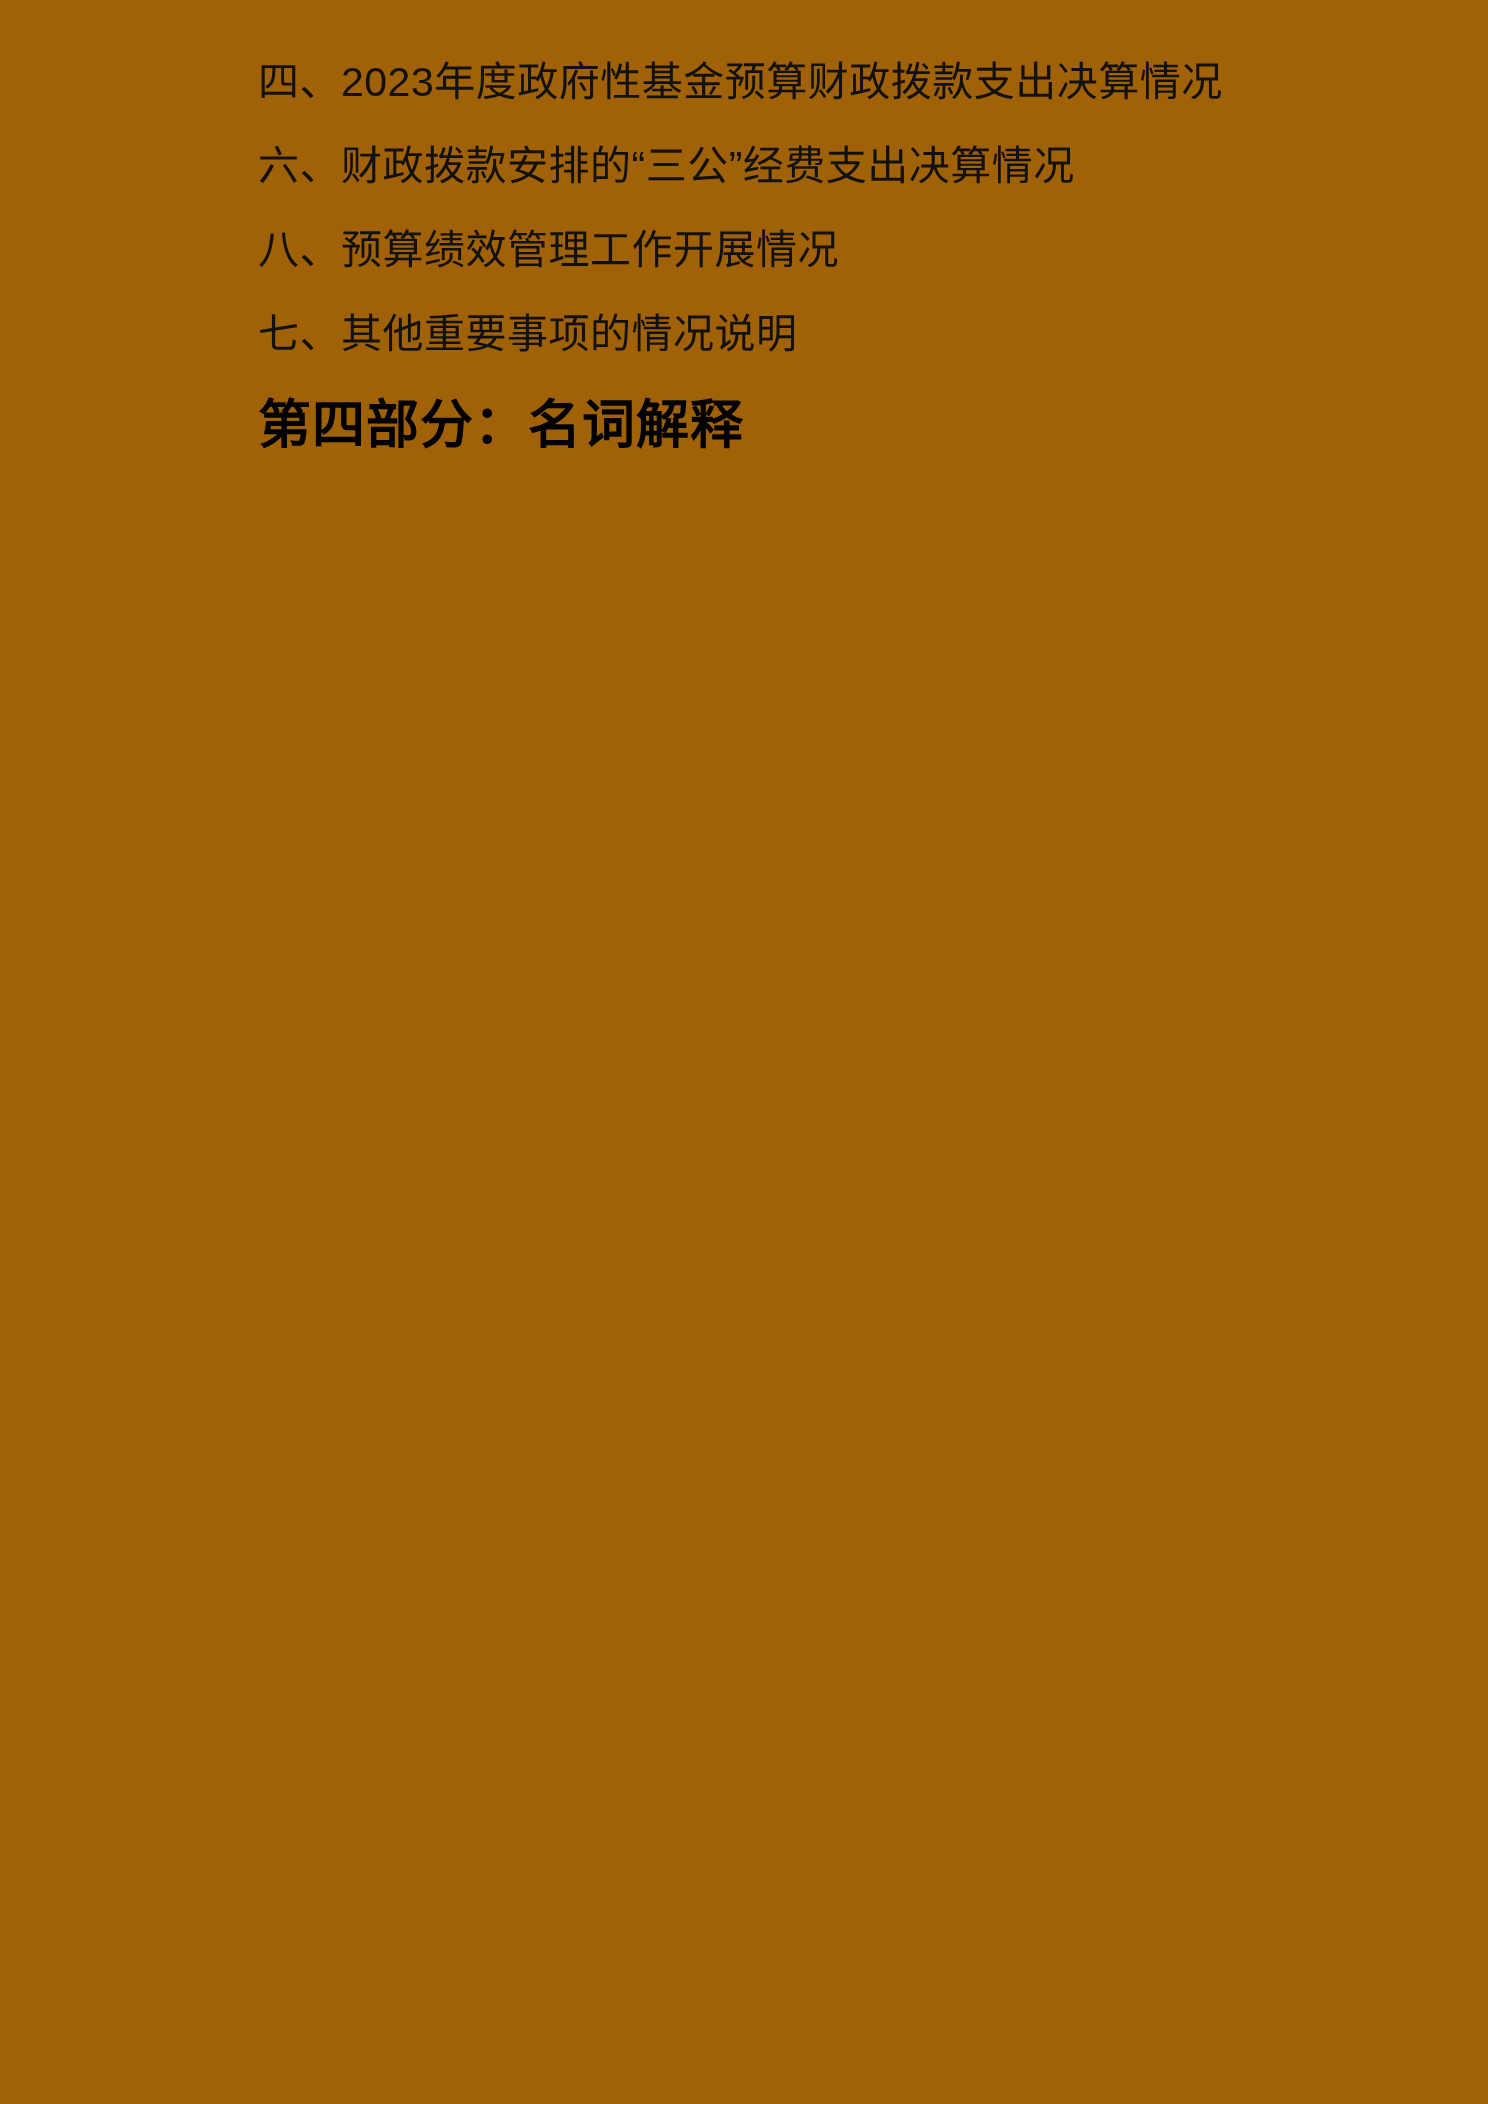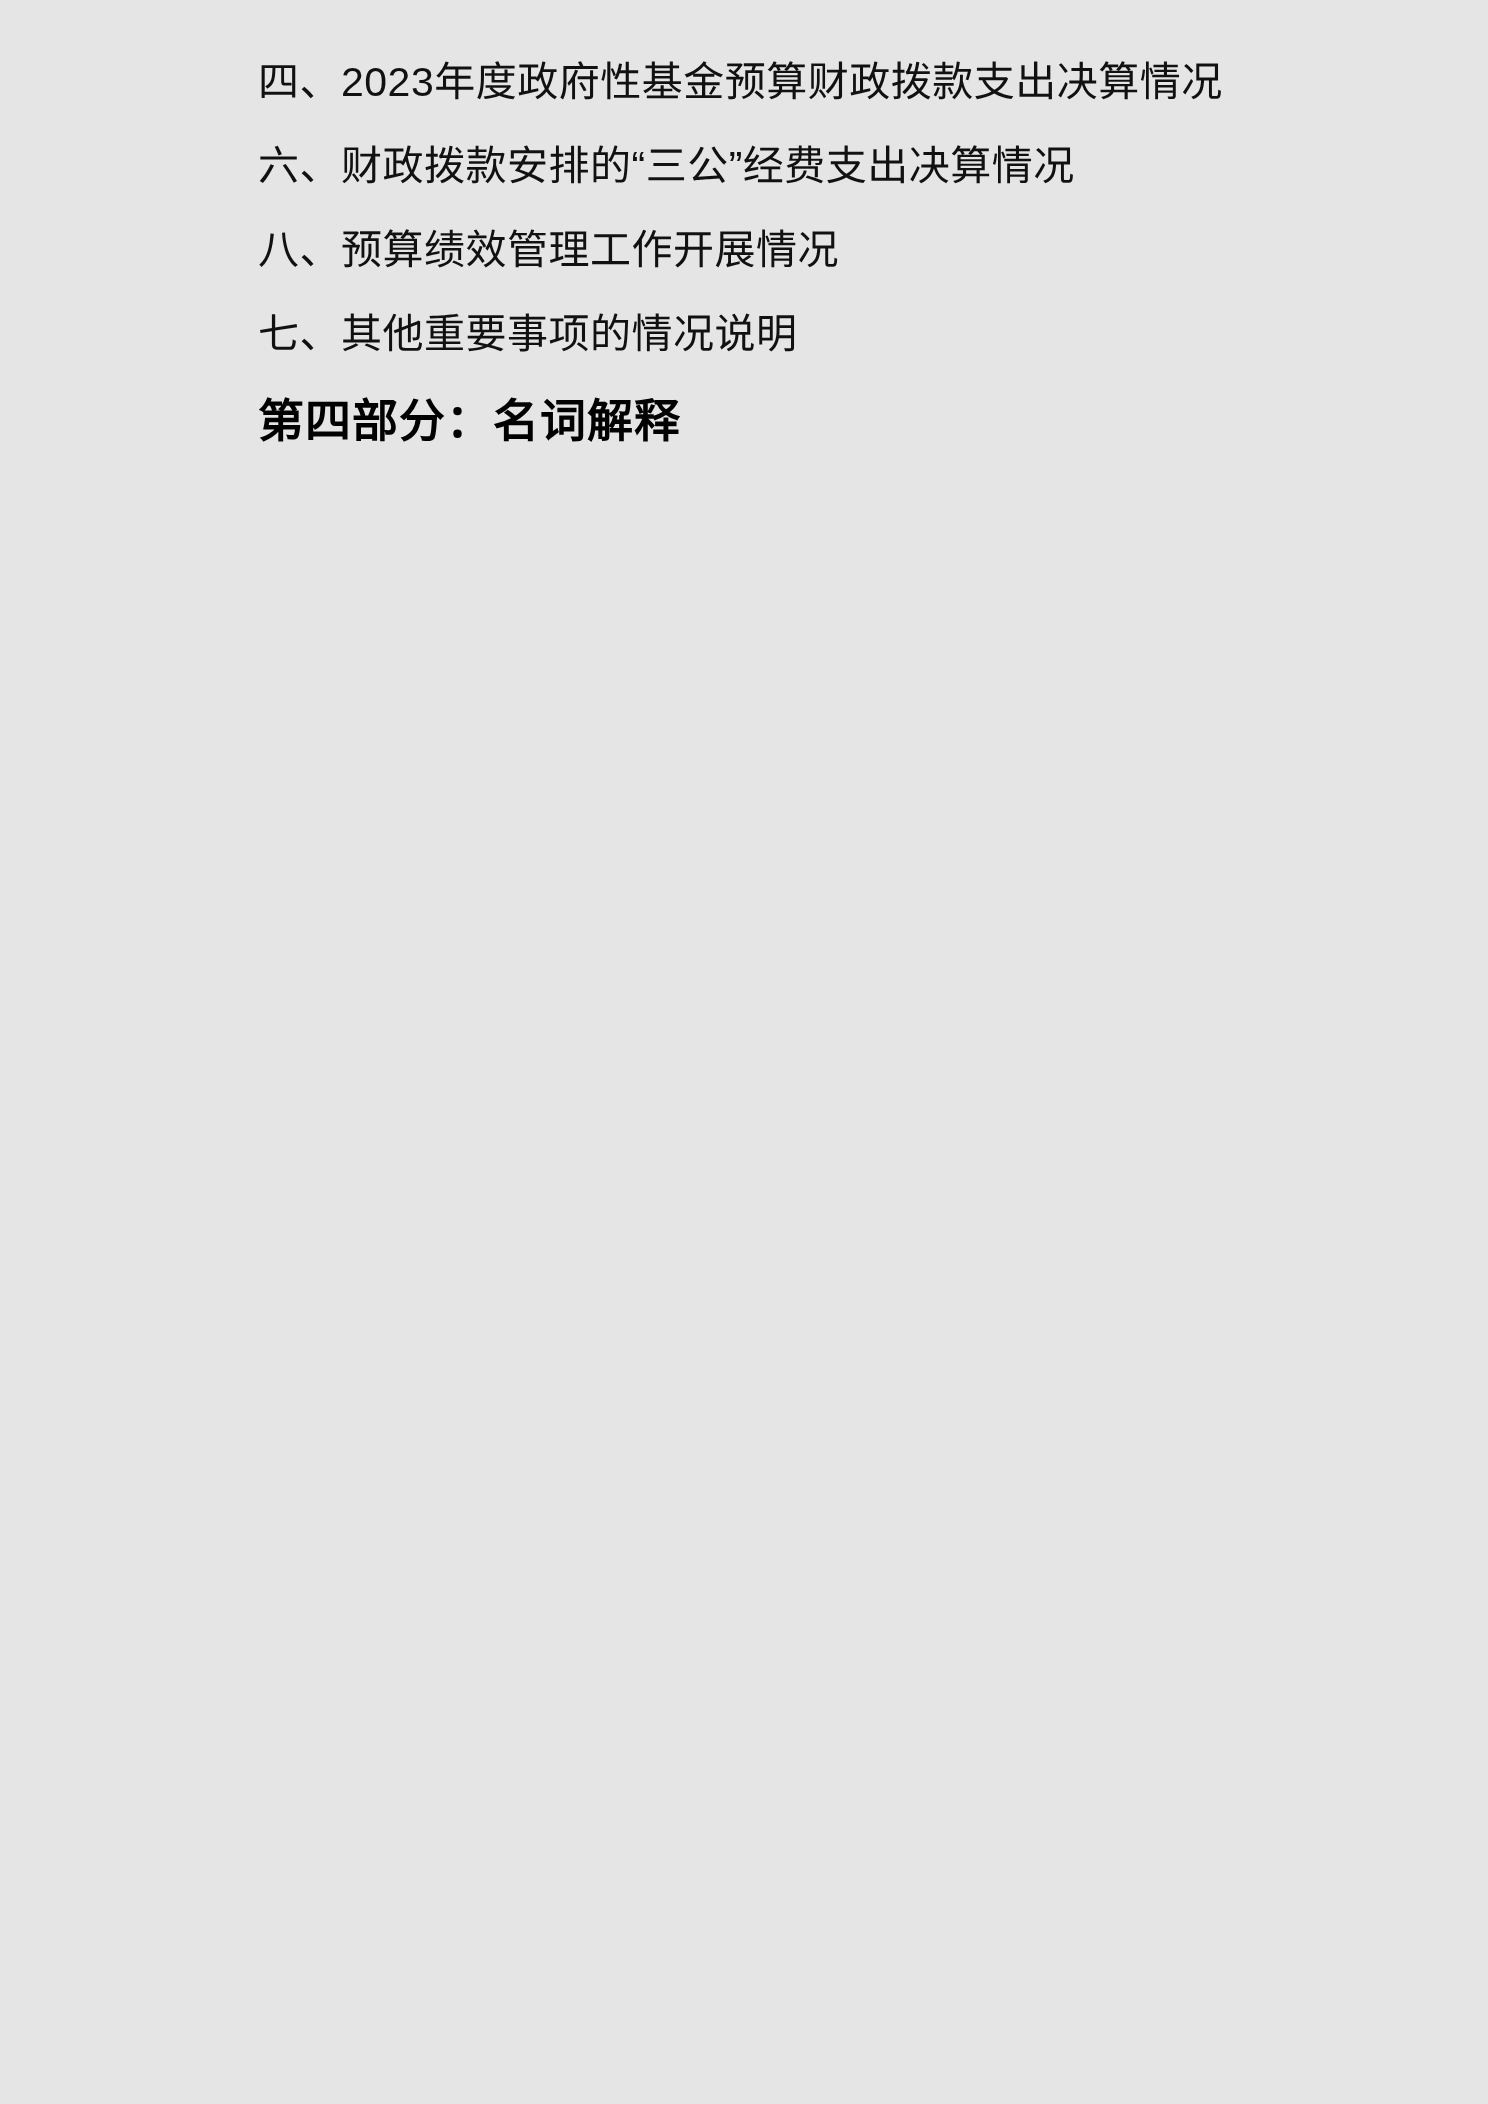--- a/index.html
+++ b/index.html
@@ -11,40 +11,40 @@
     width: 1488px;
     height: 2104px;
     font-family: "Liberation Sans", "DejaVu Sans", sans-serif;
     color: #000000;
     -webkit-font-smoothing: antialiased;
   }
   .page {
     position: relative;
     width: 1488px;
     height: 2104px;
-    background: #e5e5e5;
+    background: #a16207;
     overflow: hidden;
   }
   .content {
     position: absolute;
     left: 258px;
     top: 62px;
     width: 1000px;
   }
   .toc-item {
     font-size: 41px;
     line-height: 1.0;
     letter-spacing: 0.5px;
     color: #111111;
     white-space: nowrap;
     margin-bottom: 43px;
     font-weight: 400;
   }
   .section-heading {
-    font-size: 46px;
+    font-size: 53px;
     font-weight: bold;
     color: #000000;
     letter-spacing: 1px;
     white-space: nowrap;
     margin-top: 12px;
     line-height: 1.0;
   }
 </style>
 </head>
 <body>

